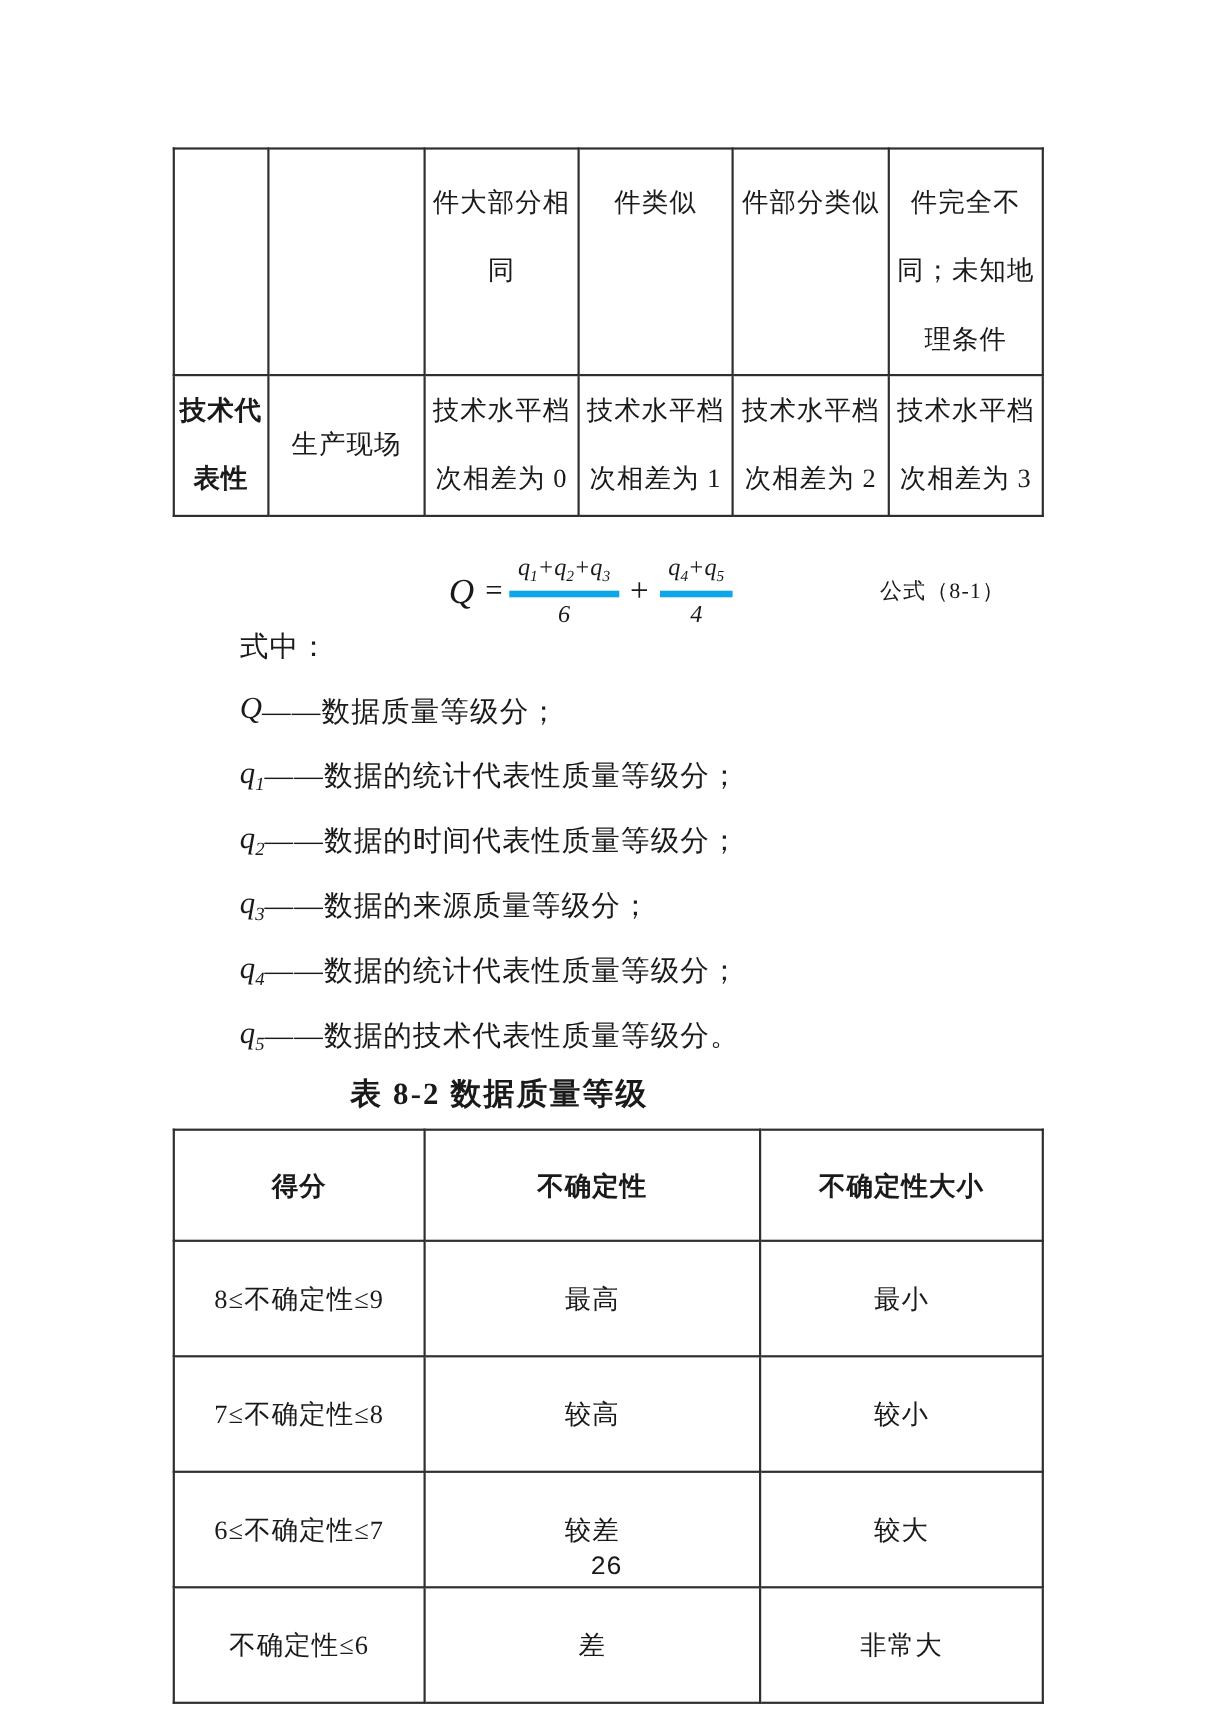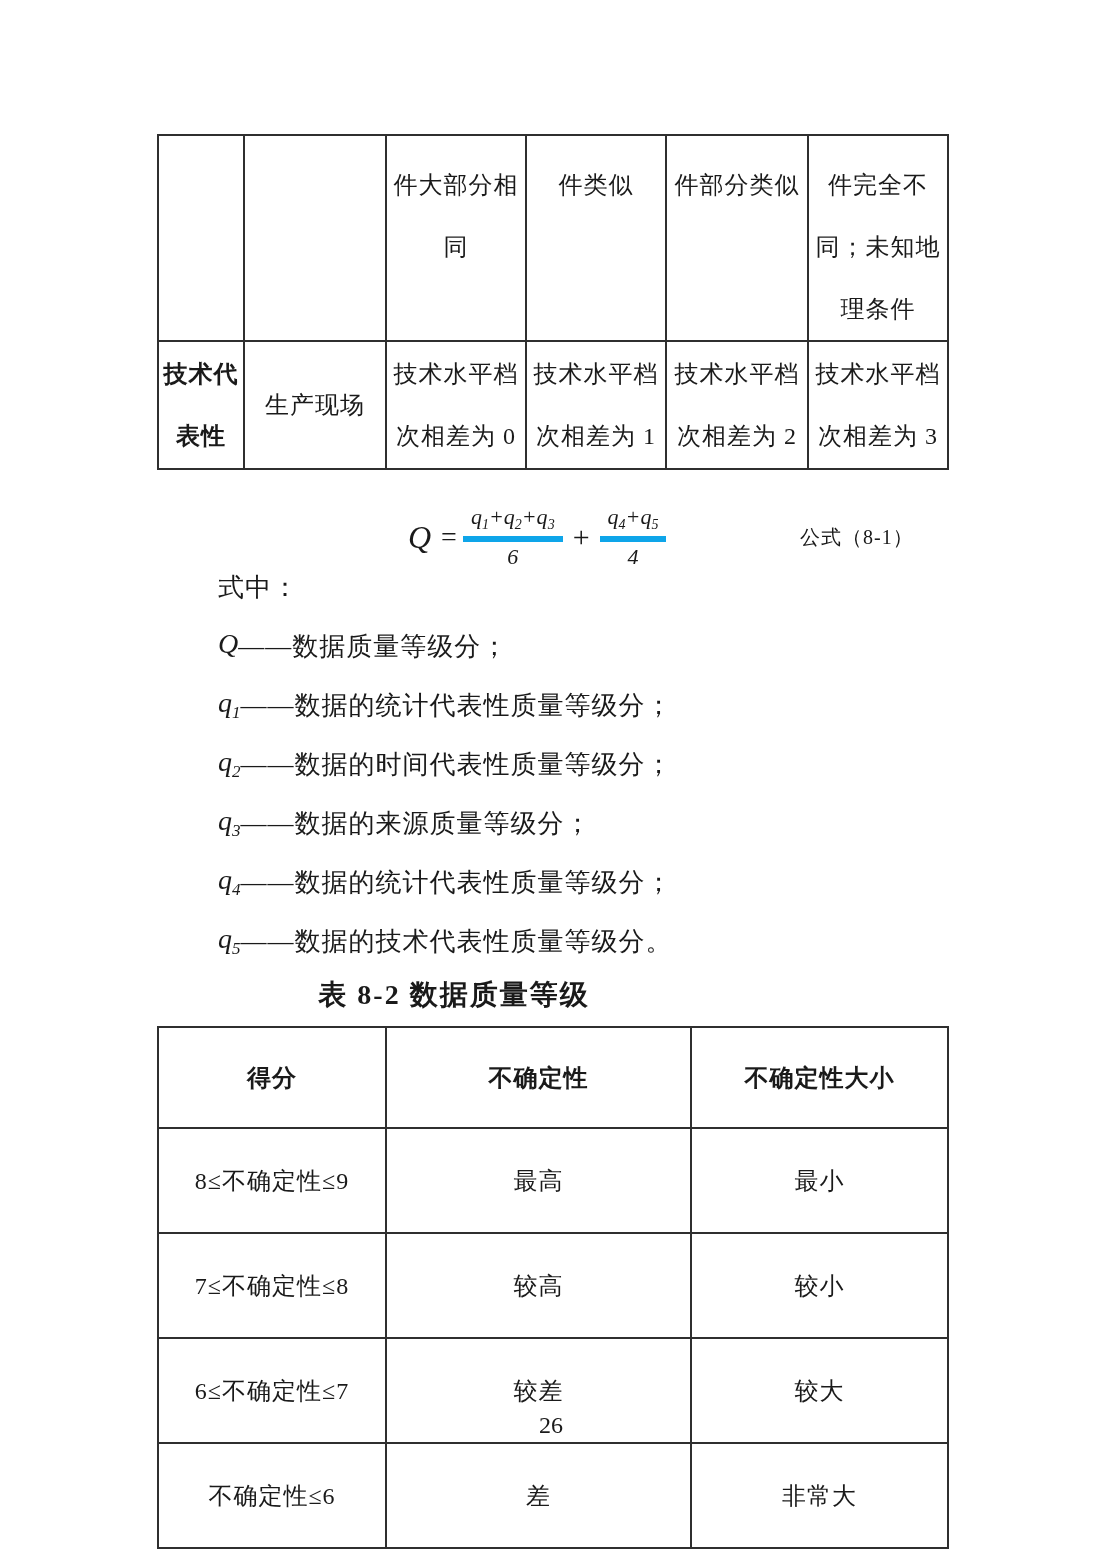--- a/index.html
+++ b/index.html
@@ -76,21 +76,21 @@
     text-align: center; vertical-align: middle;
     padding: 17px; font-size: 24px; letter-spacing: 1px;
   }
   .qtable th { height: 65px; font-weight: bold; }
   .qtable td { height: 69px; font-weight: normal; }
   .qc1 { width: 228px; } .qc2 { width: 305px; } .qc3 { width: 257px; }
 
   
   .page-number {
     position: absolute; left: 0; top: 1412px; width: 1102px;
-    text-align: center; font-size: 24px;
+    text-align: center; font-size: 24px; font-family: Liberation Mono, monospace;
   }
 </style>
 </head>
 <body>
 
 <div class="page">
 
   <table class="ttable">
     <colgroup>
       <col class="tc1">

